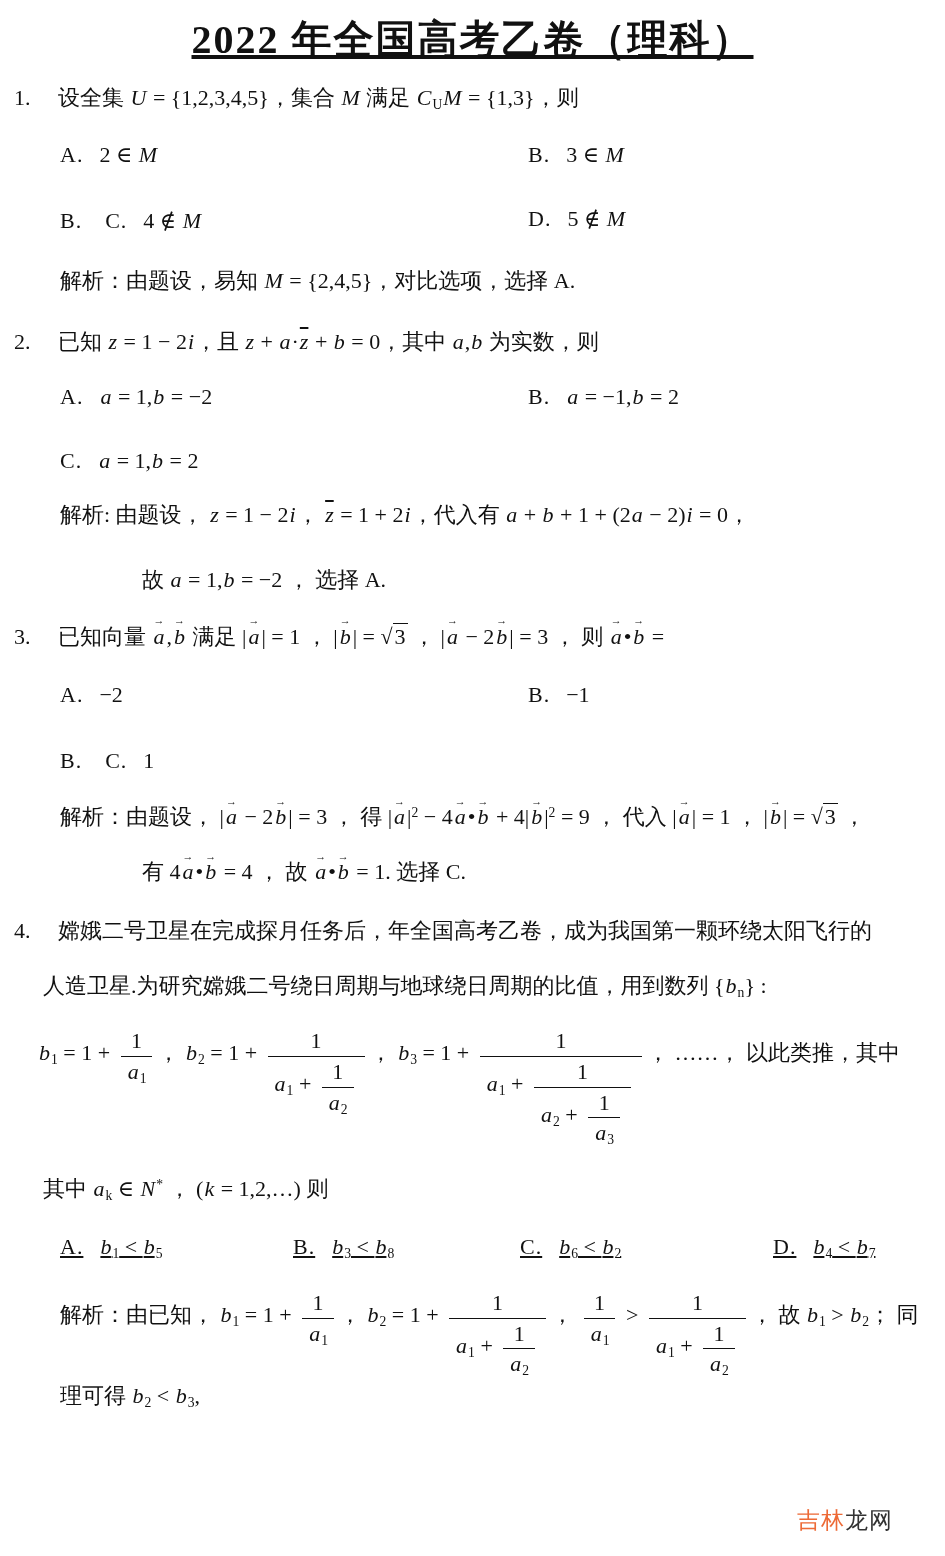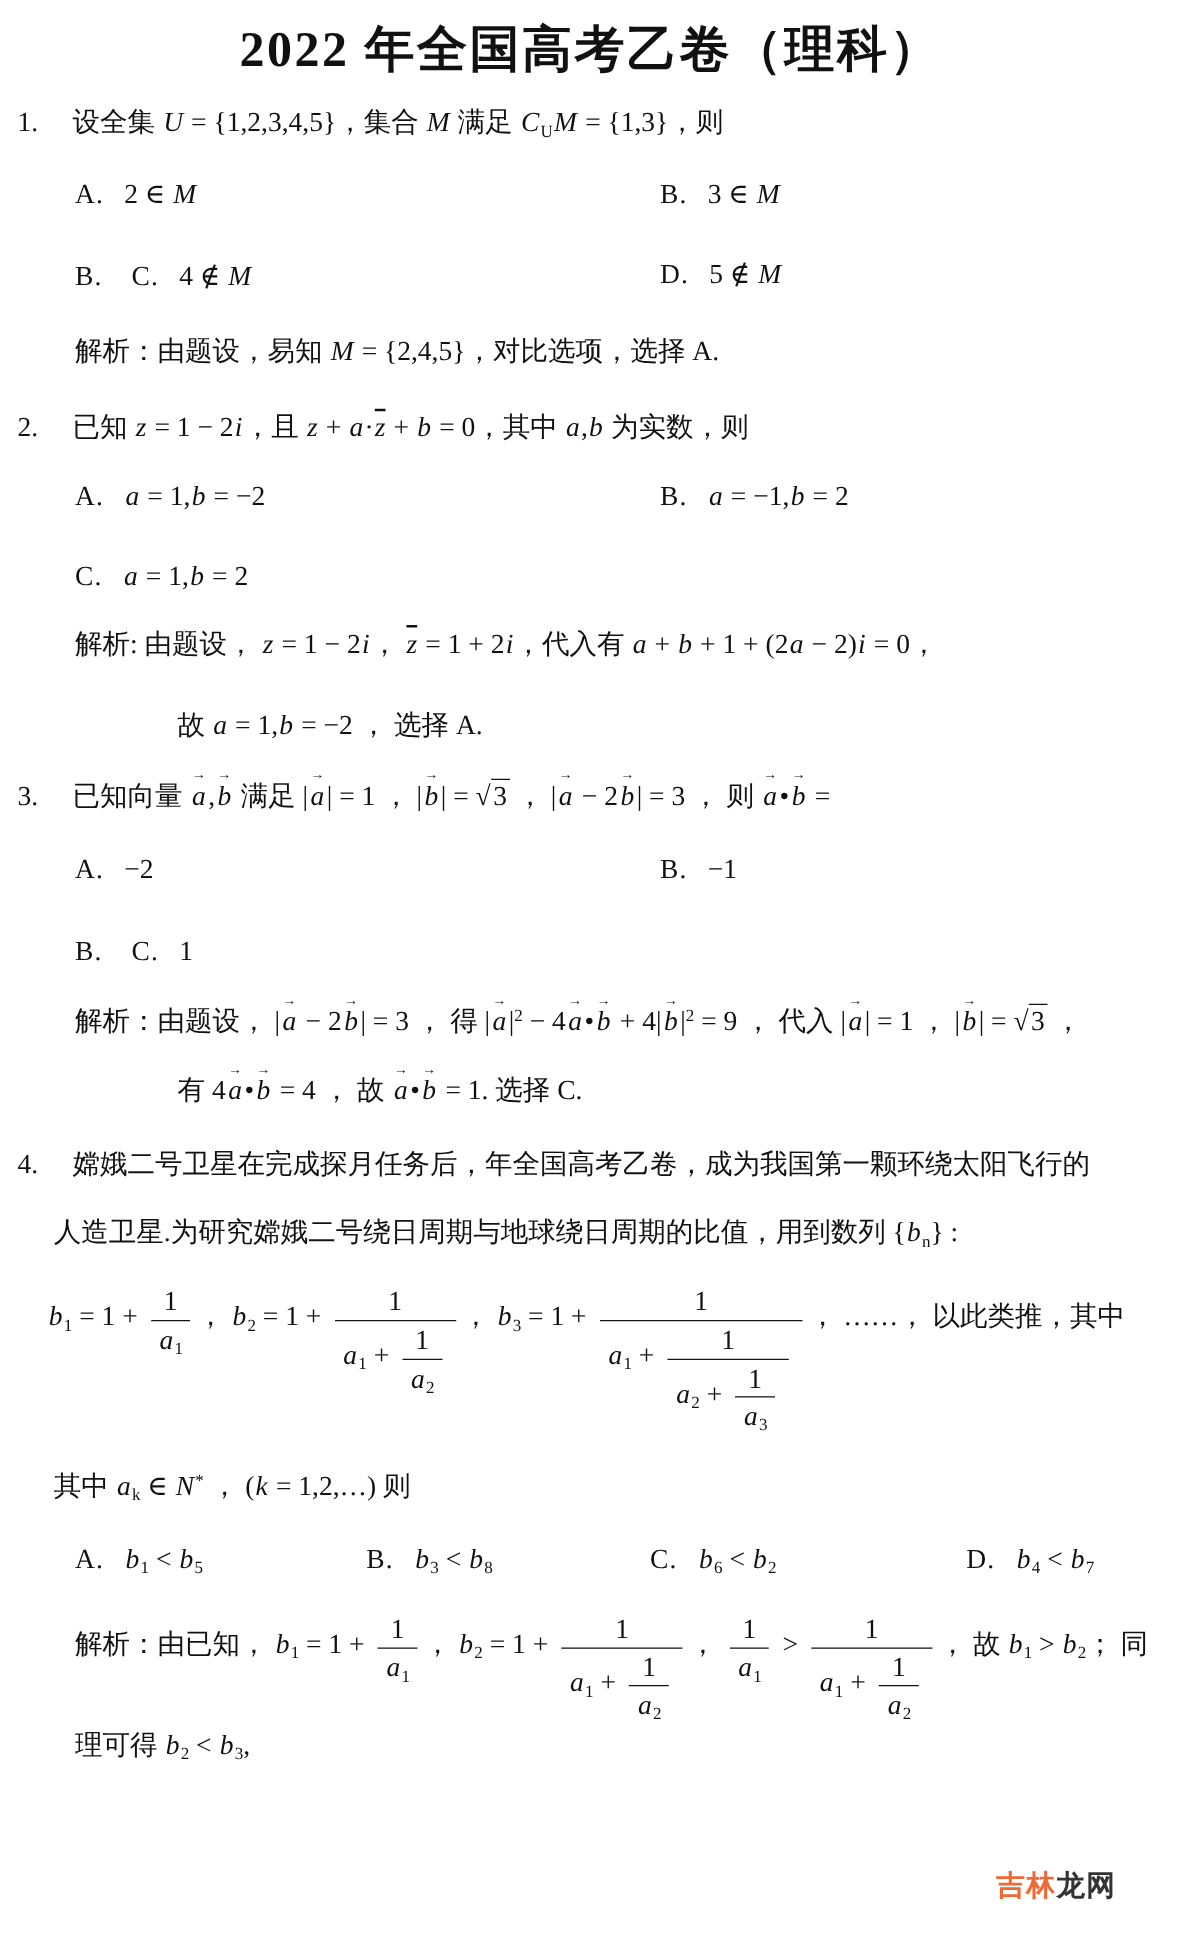--- a/index.html
+++ b/index.html
@@ -2,30 +2,30 @@
 <html><head>
 <meta charset="utf-8">
 <style>
   html,body{margin:0;padding:0;background:#fff;}
   .page{
     width:945px;height:1556px;background:#ffffff;box-sizing:border-box;
     padding:0 12px;position:relative;overflow:hidden;
     font-family:"Liberation Serif","DejaVu Serif",serif;
     color:#111111;font-size:22px;
   }
-  .title{margin:0;padding-top:12px;text-align:center;font-size:40px;font-weight:700;letter-spacing:2px;}
+  .title{margin:0;padding-top:12px;text-align:center;font-size:40px;font-weight:700;letter-spacing:2px;text-decoration:underline;}
   .hdr{margin:18px 0 0 0;font-family:"Liberation Sans","DejaVu Sans",sans-serif;
        font-weight:700;font-size:28px;line-height:1.85;letter-spacing:0.5px;}
   .qline{display:flex;line-height:1.4;}
   .qnum{width:46px;flex:0 0 46px;box-sizing:border-box;padding-left:2px;}
   .qstem{flex:1;}
   .cont{margin-left:31px;line-height:1.4;}
   .opts{margin-left:48px;}
   .cols2{display:grid;grid-template-columns:468px 1fr;row-gap:38px;}
-  .cols4{display:grid;grid-template-columns:233px 227px 253px 1fr;}
+  .cols4{display:grid;grid-template-columns:233px 227px 253px 1fr;text-decoration:underline;}
   .opt{white-space:nowrap;}
   .olabel{margin-right:16px;white-space:pre-wrap;letter-spacing:1px;}
   .ana{margin-left:48px;line-height:1.4;}
   .ind2{margin-left:130px;}
   .formula{margin-left:26px;line-height:1.4;}
   
   .mt16{margin-top:16px;}.mt24{margin-top:24px;}
   .mt26{margin-top:26px;}.mt28{margin-top:28px;}.mt30{margin-top:30px;}.mt34{margin-top:34px;}
   
   .mi{font-style:italic;padding:0 1px;}
@@ -33,23 +33,23 @@
   .mp{font-size:0.62em;vertical-align:0.55em;}
   .ol{text-decoration:overline;font-style:italic;padding:0 1px;}
   .vec{font-style:italic;display:inline-block;position:relative;padding:0 2px;}
   .vec::after{content:"→";position:absolute;left:50%;transform:translateX(-50%);
               top:-0.75em;font-size:0.5em;font-style:normal;}
   .sqrt{white-space:nowrap;}
   .sqrt .rad{border-top:1.4px solid currentColor;padding:0 2px;}
   .frac{display:inline-flex;flex-direction:column;vertical-align:0.55em;margin:0 5px;}
   .frac .fn{display:block;text-align:center;padding:0 6px;line-height:1.35;}
   .frac .fd{display:block;text-align:center;border-top:1.5px solid currentColor;padding:0 6px;line-height:1.35;}
-  .watermark{position:absolute;right:52px;bottom:32px;
+  .watermark{position:absolute;right:52px;bottom:20px;
              font-family:"Liberation Sans","DejaVu Sans",sans-serif;
-             font-size:23px;letter-spacing:1px;font-weight:bold;}
+             font-size:23px;letter-spacing:1px;}
   .wm1{color:#ed6a36;}
   .wm2{color:#333333;}
 </style>
 </head>
 <body>
 
 <div class="page">
 
   <h1 class="title">2022 年全国高考乙卷（理科）</h1>
 

